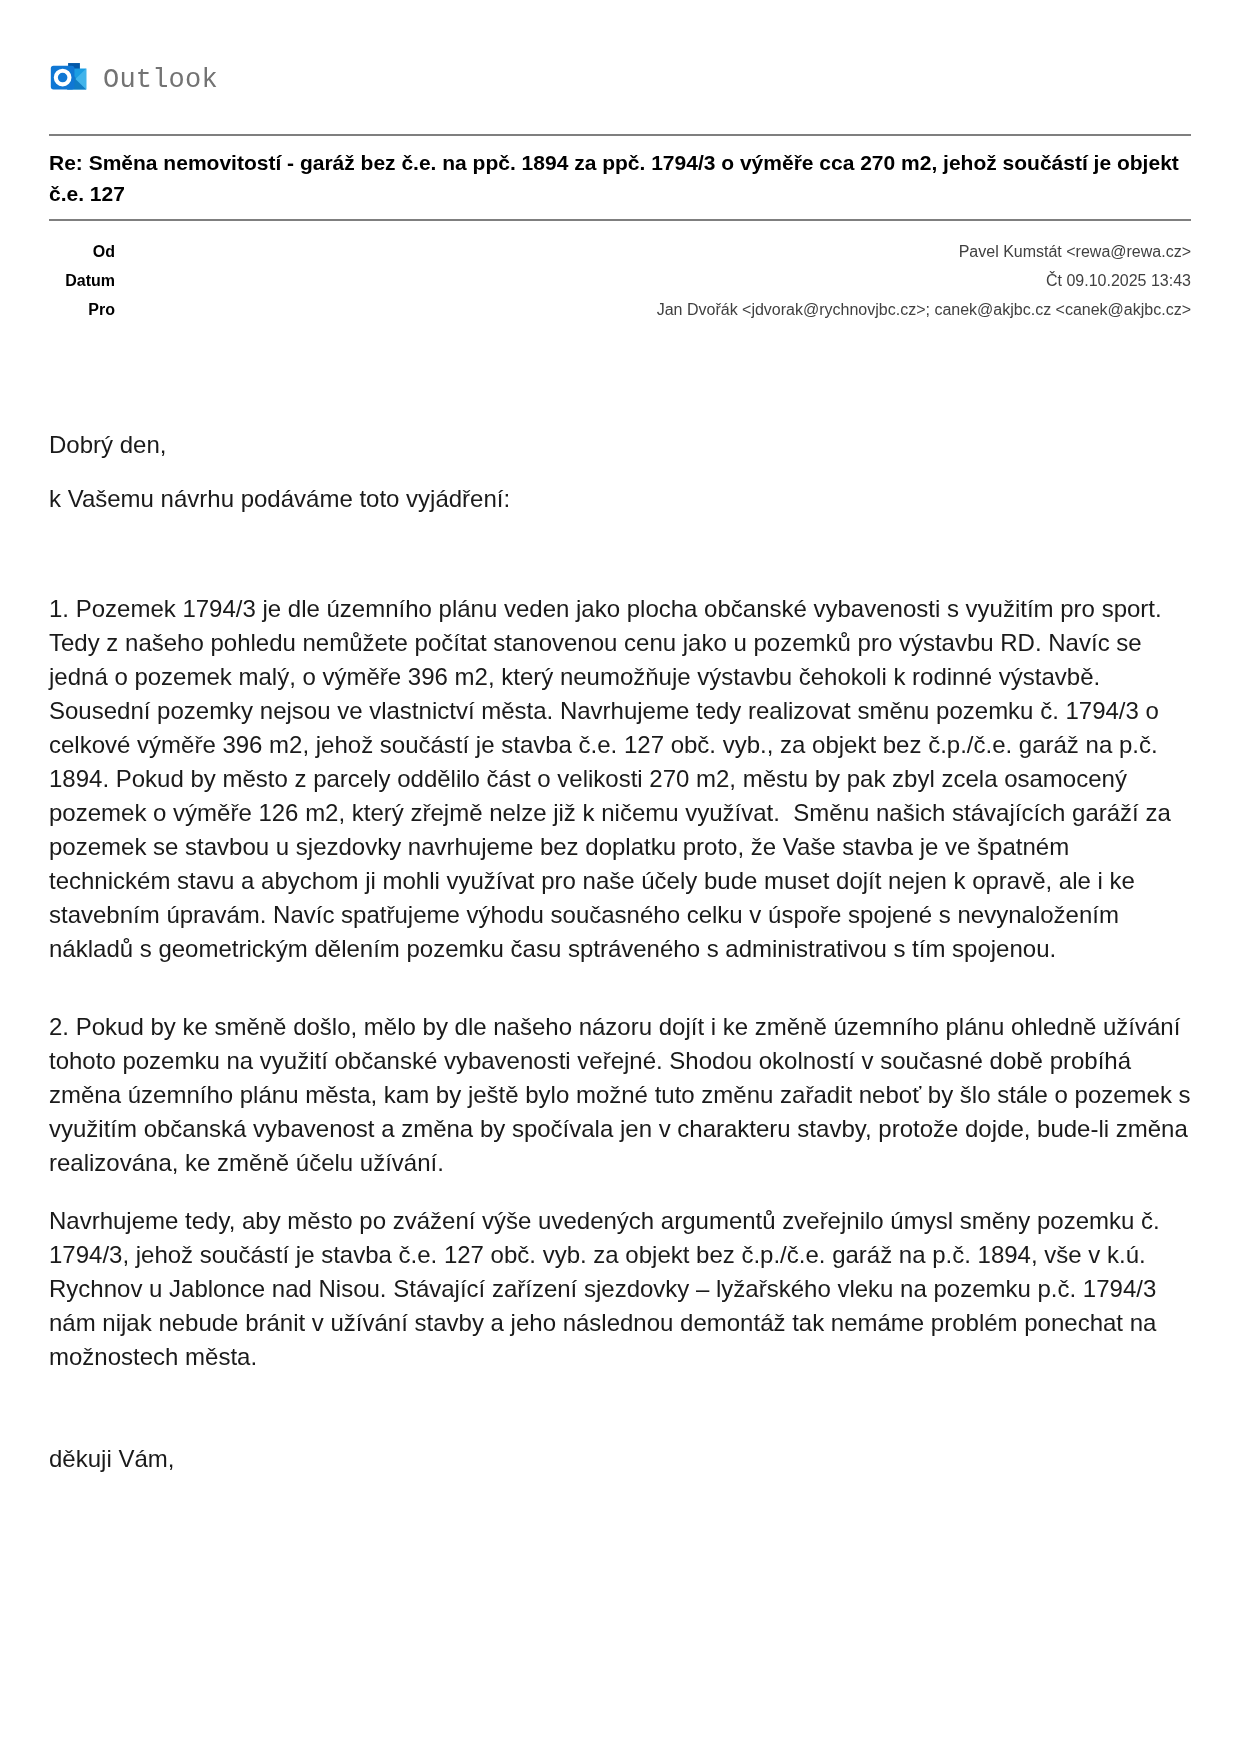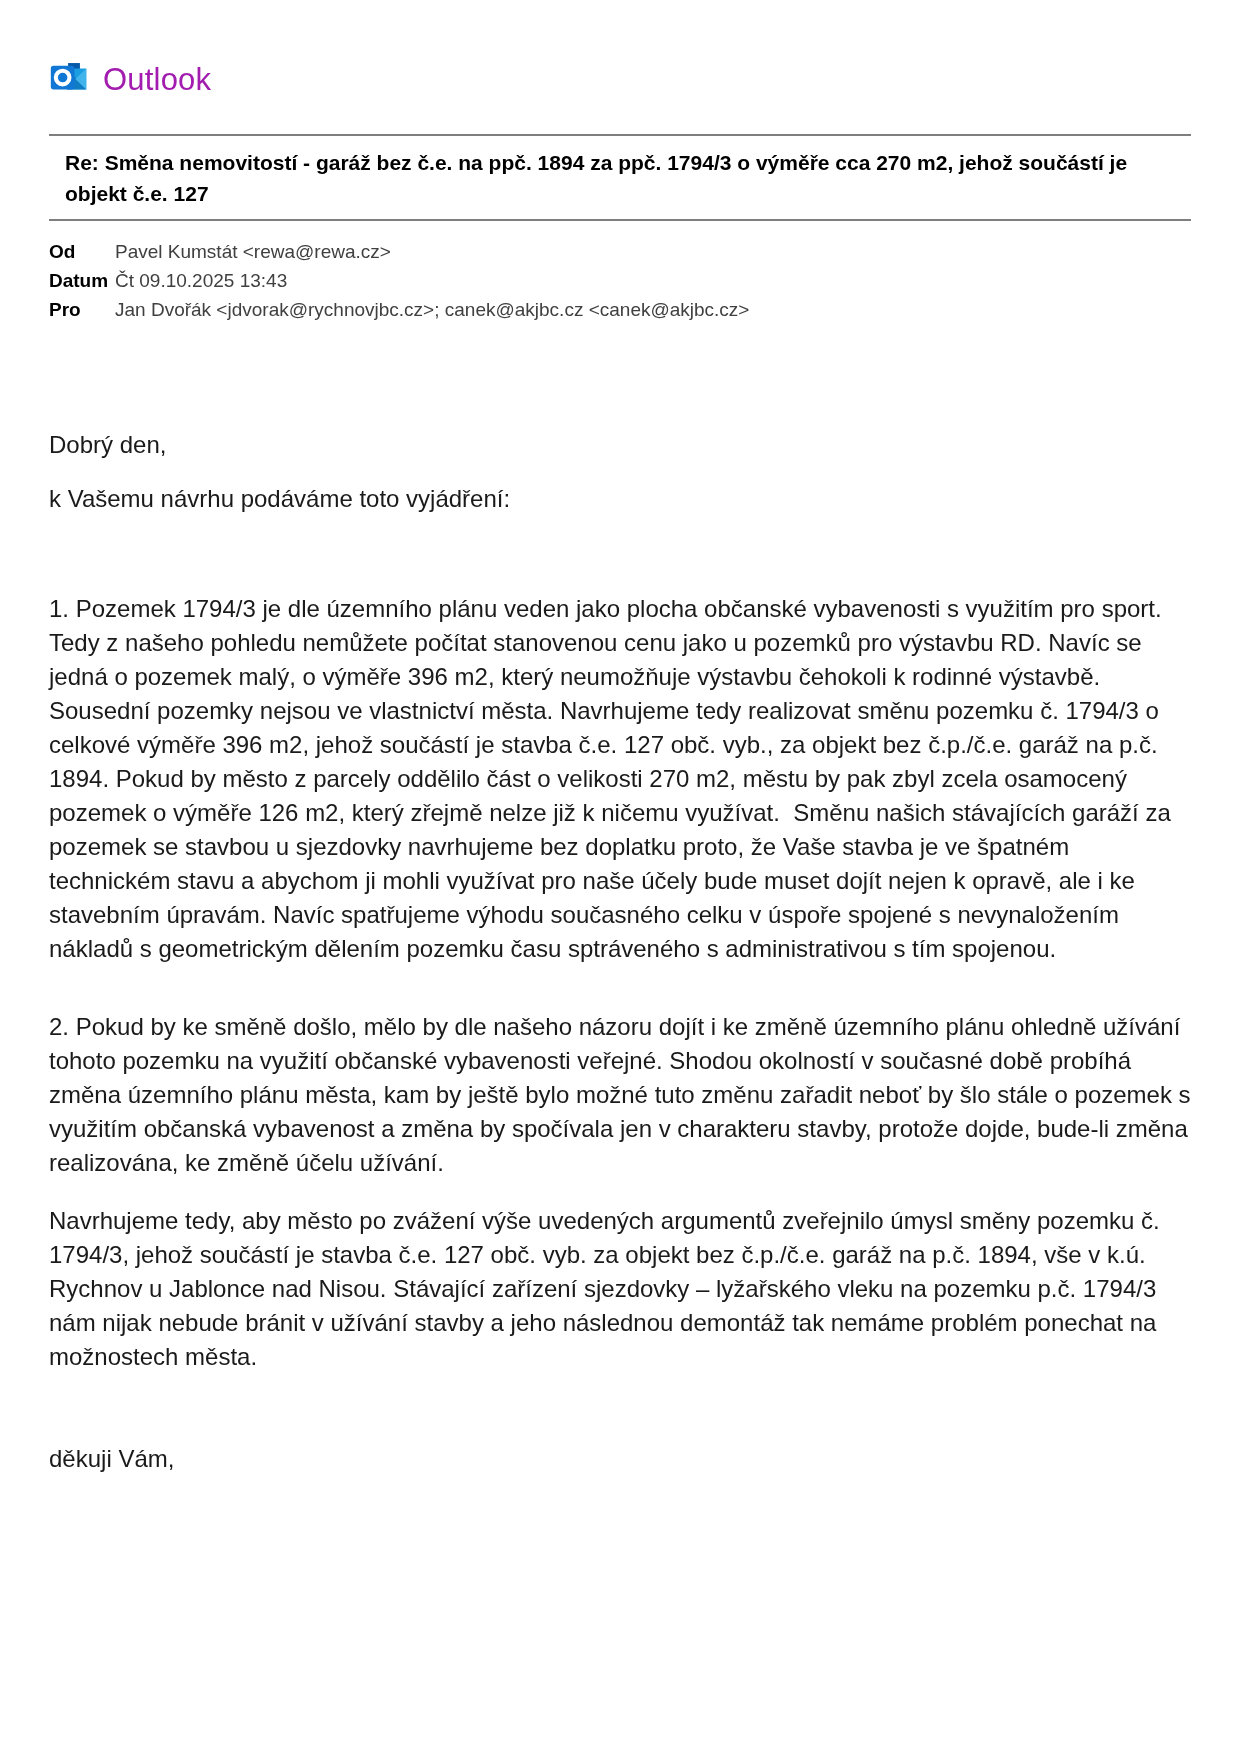--- a/index.html
+++ b/index.html
@@ -9,36 +9,36 @@
     height: 1754px;
     box-sizing: border-box;
     padding: 60px 49px 0 49px;
     background: #ffffff;
     font-family: "Liberation Sans", "DejaVu Sans", sans-serif;
     color: #1a1a1a;
     overflow: hidden;
   }
   
   .brand { display: flex; align-items: center; gap: 14px; height: 40px; }
-  .brand-name { font-size: 31px; font-weight: 400; color: #a21caf; letter-spacing: 0.2px; }
+  .brand-name { font-size: 27px; font-weight: 400; color: #737373; letter-spacing: 0.2px; font-family: Liberation Mono, monospace; }
   
   .rule { border: none; border-top: 2px solid #7f7f7f; margin: 0; }
   .rule-top { margin-top: 34px; }
   .rule-subject { margin-top: 10px; }
   
   .subject {
-    margin: 11px 0 0 16px;
+    margin: 11px 0 0 0;
     font-size: 21px;
     line-height: 31px;
     font-weight: 700;
     color: #000000;
   }
   
   .meta { margin-top: 16px; }
-  .hdr-row { display: flex; line-height: 29px; font-size: 19px; }
+  .hdr-row { display: flex; line-height: 29px; font-size: 16px; text-align: right; }
   .hdr-label { flex: 0 0 66px; font-weight: 700; color: #000000; }
   .hdr-value { flex: 1; color: #404040; }
   
   .body p {
     margin: 0;
     font-size: 24px;
     line-height: 34px;
     color: #1a1a1a;
     white-space: pre-wrap;
   }

